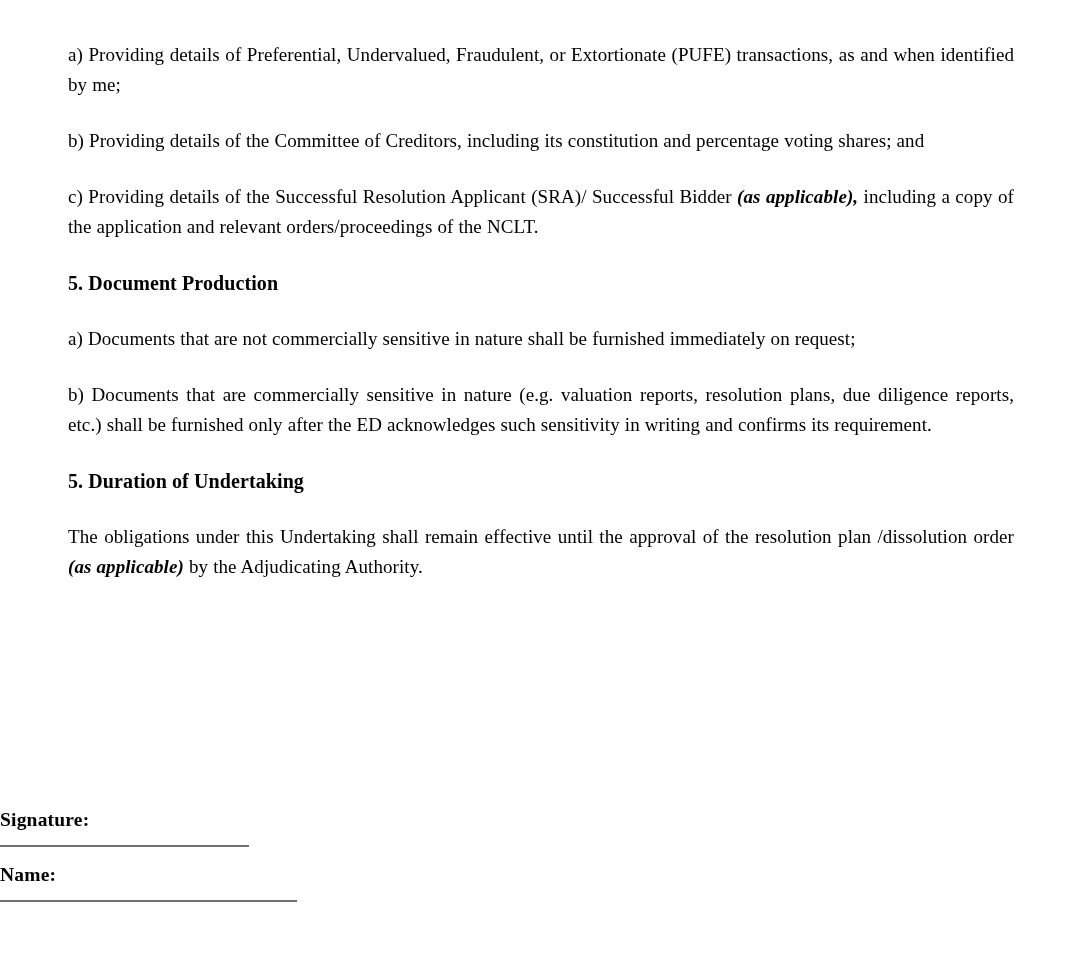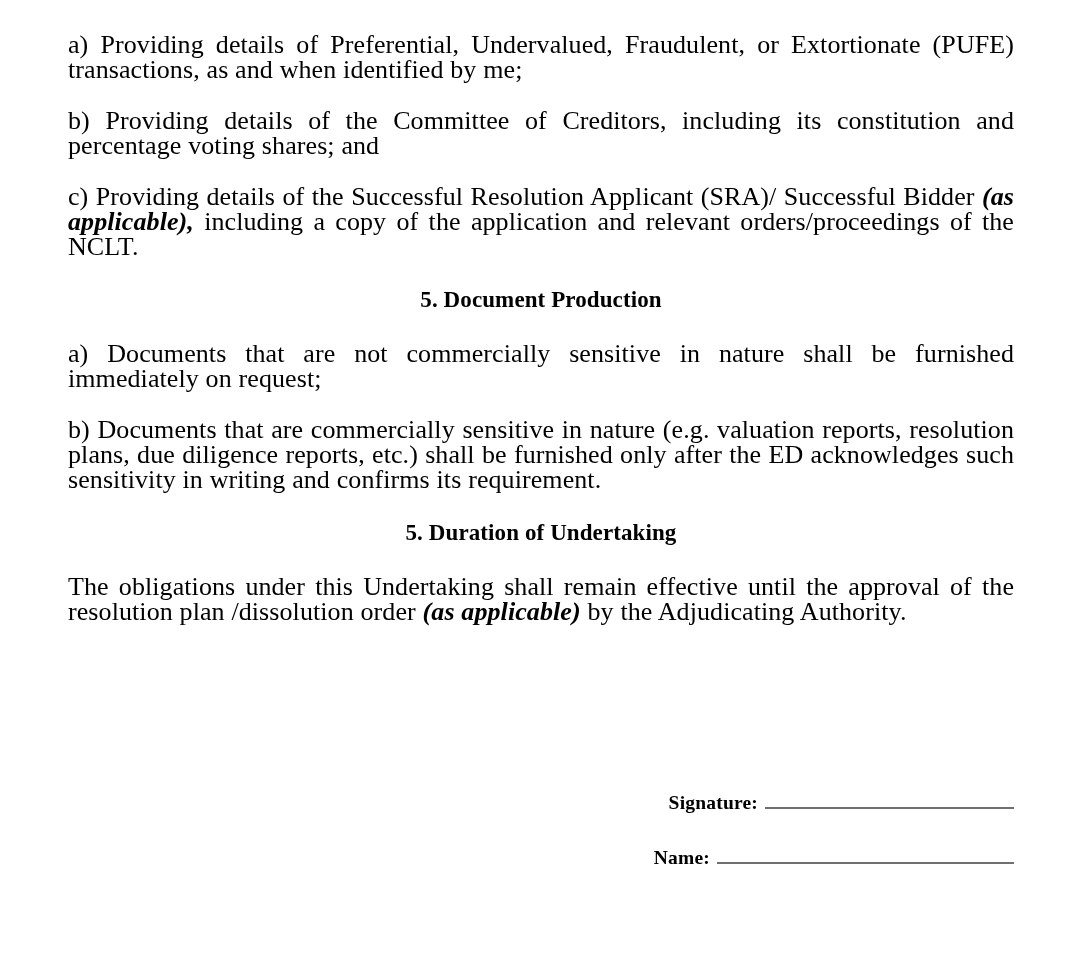--- a/index.html
+++ b/index.html
@@ -19,55 +19,56 @@
     width: 1083px;
     height: 970px;
     background: #ffffff;
     box-sizing: border-box;
     padding: 28px 69px 0 68px;
   }
   .doc-body {
     width: 946px;
   }
   p.para {
-    margin: 4px 0 26px 0;
-    font-size: 26px;
-    line-height: 25px;
+    margin: 12px 0 26px 0;
+    font-size: 19px;
+    line-height: 30px;
     text-align: justify;
     text-justify: inter-word;
     letter-spacing: 0.08px;
     word-spacing: 0.2px;
   }
   p.para:last-child {
     margin-bottom: 0;
   }
   h2.heading {
     margin: 0 0 26px 0;
-    font-size: 23px;
+    font-size: 20px;
     line-height: 30px;
     font-weight: bold;
-    text-align: center;
+    text-align: left;
     letter-spacing: 0.1px;
   }
   .ital {
     font-style: italic;
     font-weight: bold;
   }
   .sig-block {
     position: absolute;
     left: 0;
     top: 792px;
     width: 1083px;
   }
   .sig-row {
     display: flex;
     align-items: baseline;
     justify-content: flex-end;
     padding-right: 69px;
     height: 55px;
+    flex-direction: column;
   }
   .sig-label {
     font-size: 19.5px;
     font-weight: bold;
     white-space: nowrap;
     letter-spacing: 0.2px;
     padding-right: 7px;
   }
   .sig-line {
     display: inline-block;

